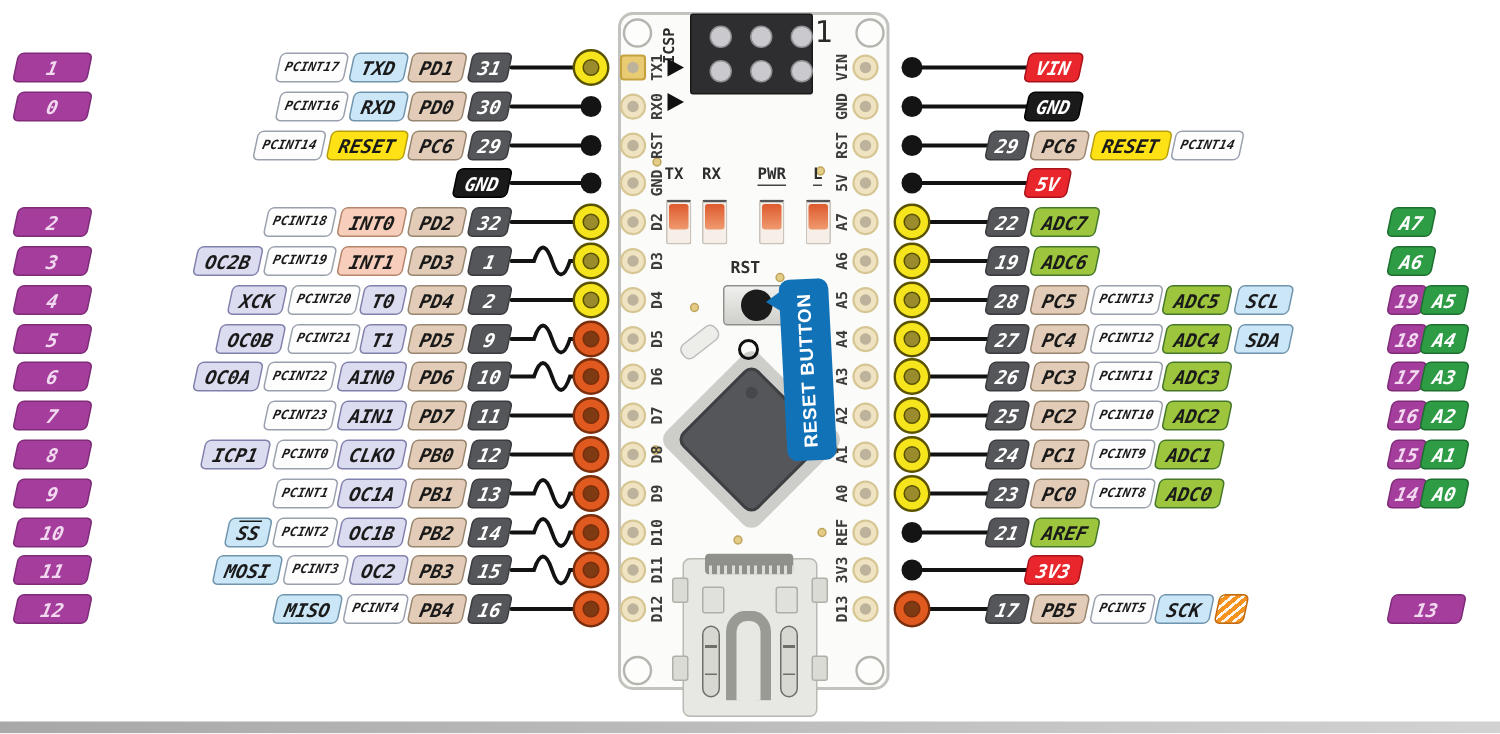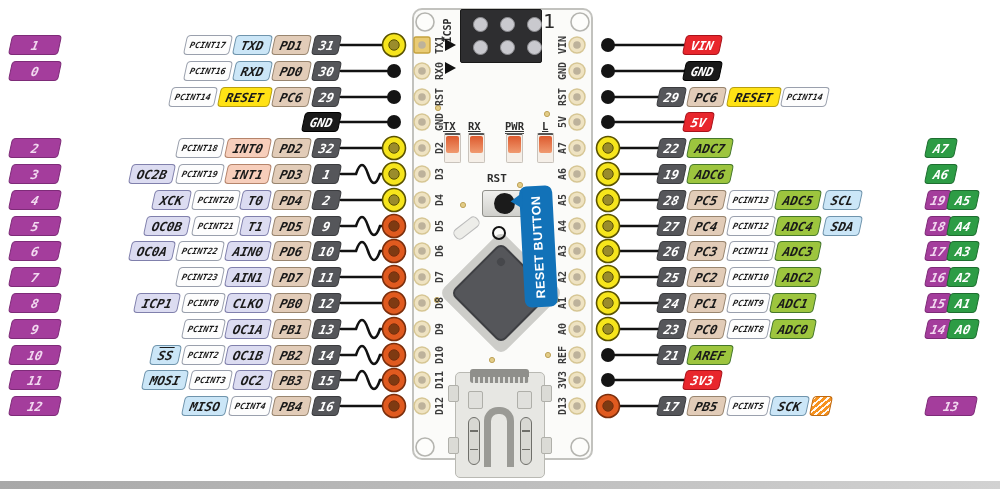--- a/index.html
+++ b/index.html
@@ -35,21 +35,21 @@
   .icsp{position:absolute;left:460px;top:9px;width:80px;height:52px;background:#2E2E30;
         border:1px solid #191919;border-radius:2px;z-index:4;}
   .icsp-pin{position:absolute;width:13px;height:13px;border-radius:50%;background:#C9C9CE;border:1px solid #8E8E92;}
   .icsp-label{position:absolute;left:440px;top:8px;width:14px;height:44px;z-index:4;display:flex;align-items:center;justify-content:center;}
   .icsp-label span{transform:rotate(-90deg);font:bold 10px "DejaVu Sans Mono",monospace;color:#2B2B2B;white-space:nowrap;}
   .icsp-one{position:absolute;left:543px;top:9px;font:500 20px "DejaVu Sans Mono",monospace;color:#2A2A2A;z-index:4;}
   .tri{position:absolute;width:0;height:0;border-top:6px solid transparent;border-bottom:6px solid transparent;
        border-left:11px solid #111;z-index:4;}
   .silk{position:absolute;z-index:4;font:bold 10px "DejaVu Sans Mono",monospace;color:#3C3C3C;white-space:nowrap;
         transform:translate(-50%,-50%) rotate(-90deg);}
-  .ledlabel{position:absolute;top:120px;z-index:4;font:bold 10.5px "DejaVu Sans Mono",monospace;color:#2E2E2E;text-decoration:underline;}
+  .ledlabel{position:absolute;top:110px;z-index:4;font:bold 10.5px "DejaVu Sans Mono",monospace;color:#2E2E2E;}
   .ledlabel.ul{border-bottom:1.5px solid #444;padding-bottom:1px;}
   .ledbody{position:absolute;width:17px;height:30px;background:#F5EFE8;border:1px solid #C9C3BC;border-radius:2px;z-index:4;box-sizing:border-box;border-top:2px solid #555;}
   .ledbody i{position:absolute;left:1px;right:1px;top:1px;height:17px;border-radius:2px;
              background:linear-gradient(180deg,#DD5A2E,#F09A70);}
   .rstlabel{position:absolute;left:487px;top:172px;z-index:4;font:bold 11px "DejaVu Sans Mono",monospace;color:#2E2E2E;}
   .rstbtn{position:absolute;left:482px;top:190px;width:45px;height:27px;z-index:4;border-radius:3px;
           background:linear-gradient(180deg,#F0F0EE,#CFCFCB);border:1.5px solid #8F8F8A;box-sizing:border-box;}
   .rstbtn i{position:absolute;left:11px;top:1.5px;width:21px;height:21px;border-radius:50%;background:#1b1b1b;}
   .smallring{position:absolute;left:492px;top:226px;width:10px;height:10px;border:2.5px solid #111;border-radius:50%;z-index:4;}
   .chip-outer{position:absolute;left:457px;top:249px;width:88px;height:88px;background:#CDCDC9;border-radius:8px;

